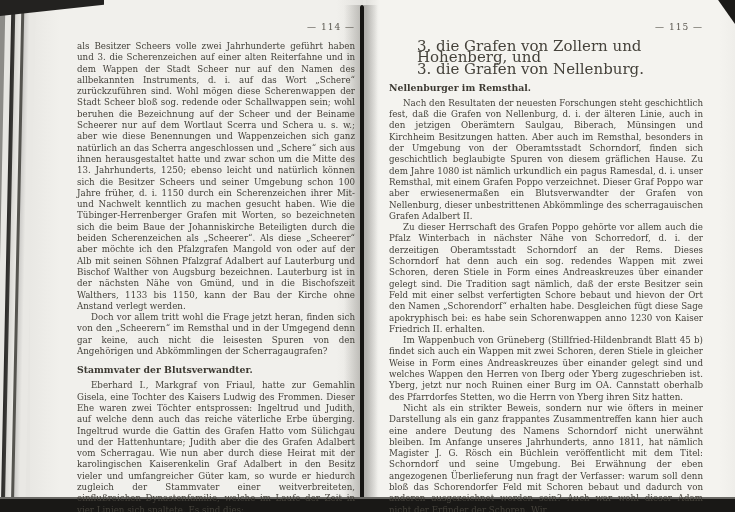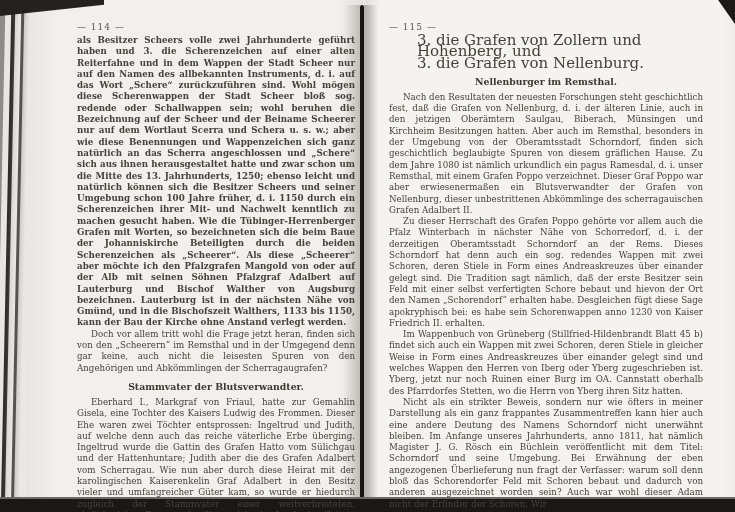--- a/index.html
+++ b/index.html
@@ -44,30 +44,30 @@
     background:linear-gradient(90deg, rgba(90,88,84,.4) 0, rgba(90,88,84,0) 100%); }
   .bottom-band {
     position:absolute; left:0; bottom:0; width:735px; height:13px;
     background:#191816; border-top:2px solid #6b6a66;
   }
   
   .col { position:absolute; top:22px; color:#45423b; }
   .col-left  { left:77px;  width:278px; }
   .col-right { left:389px; width:314px; }
   .pagenum {
-    text-align:left; font-size:9px; letter-spacing:1px;
-    color:#5b5850; margin-bottom:3px;
+    text-align:right; font-size:9px; letter-spacing:1px;
+    color:#5b5850; margin-bottom:9px;
   }
   .para {
     margin:0; font-size:8.7px; line-height:11.3px;
     text-align:justify; text-indent:14px;
   }
-  .para.noindent { text-indent:0;font-weight:bold; }
+  .para.noindent { text-indent:0; }
   .heading {
-    margin:7px 0 5px 0; text-align:center;
+    margin:7px 0 5px 0; 
     font-size:9.3px; font-weight:bold; color:#3c3932;
   }
   .list { margin:0 0 0 28px; }
   .list-item { font-size:15px; line-height:11.3px; }
 </style>
 </head>
 <body>
 
 <div class="scan">
 

